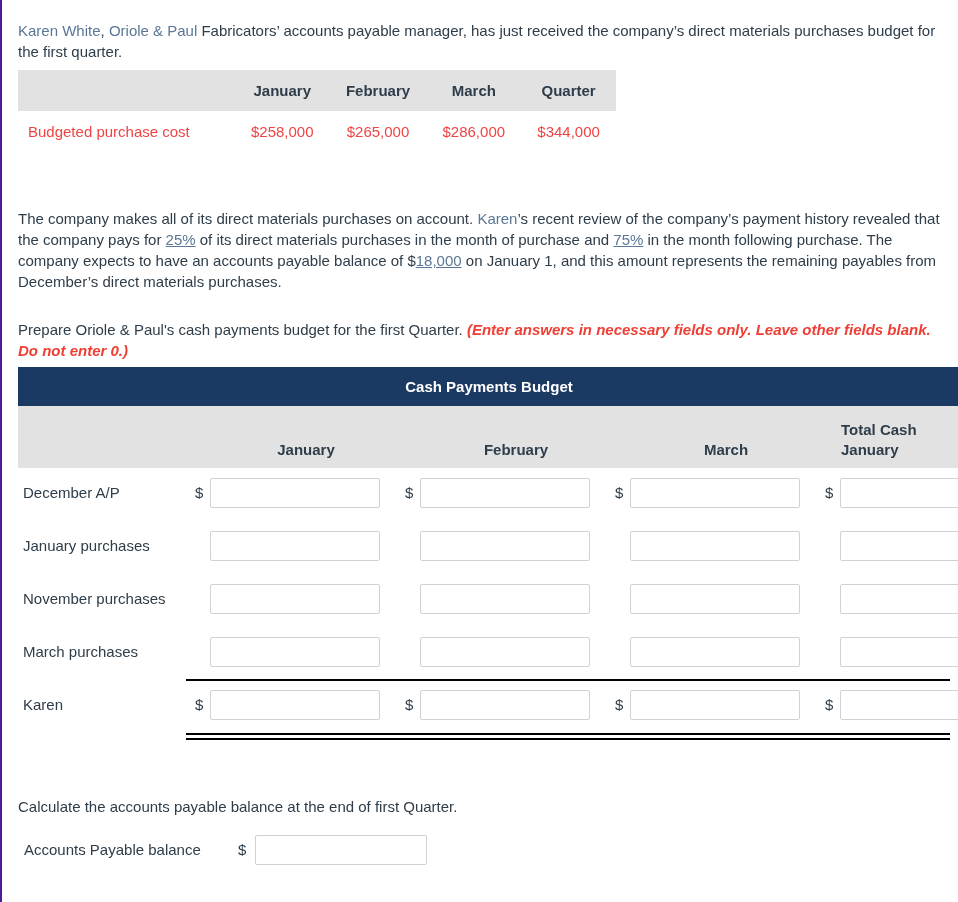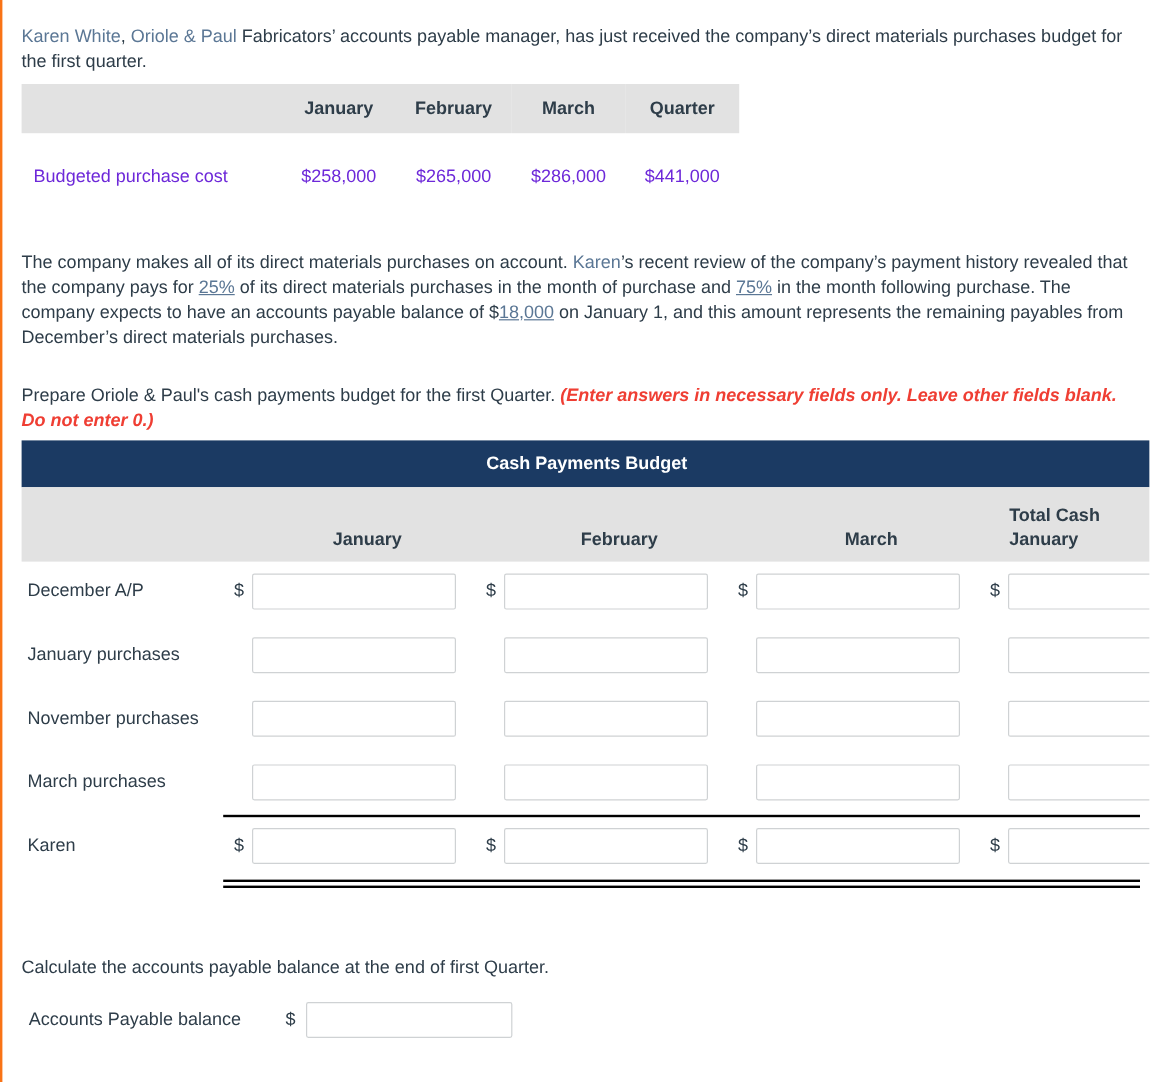--- a/index.html
+++ b/index.html
@@ -12,21 +12,21 @@
     height: 902px;
     font-family: "Liberation Sans", sans-serif;
     color: #2e3d49;
     overflow: hidden;
     position: relative;
   }
   #page {
     position: relative;
     width: 958px;
     height: 902px;
-    border-left: 2px solid #f97316;
+    border-left: 2px solid #4c1d95;
     box-sizing: border-box;
     overflow: hidden;
   }
 
   
   .prose {
     font-size: 15px;
     line-height: 21px;
     color: #2e3d49;
     padding: 0 16px;
@@ -51,23 +51,23 @@
   #facts-table thead tr { background: #e2e2e2; }
   #facts-table th {
     font-weight: bold;
     text-align: center;
     padding: 12px 8px;
     color: #2e3d49;
     white-space: nowrap;
   }
   #facts-table th.rowhead { text-align: left; }
   #facts-table td {
-    padding: 28px 8px;
+    padding: 12px 8px;
     text-align: center;
-    color: #6d28d9;
+    color: #ef4444;
     white-space: nowrap;
   }
   #facts-table td.rowhead {
     text-align: left;
     padding-left: 10px;
   }
 
   #body-paragraph {
     position: absolute;
     left: 0; top: 193px;
@@ -239,21 +239,21 @@
         <th>March</th>
         <th>Quarter</th>
       </tr>
     </thead>
     <tbody>
       <tr>
         <td class="rowhead">Budgeted purchase cost</td>
         <td>$258,000</td>
         <td>$265,000</td>
         <td>$286,000</td>
-        <td>$441,000</td>
+        <td>$344,000</td>
       </tr>
     </tbody>
   </table>
 
   <p class="prose" id="body-paragraph"><span>The company makes all of its direct materials purchases on account. </span><span class="name-hl">Karen</span><span>’s recent review of the company’s payment history revealed that the company pays for </span><span class="num-hl">25%</span><span> of its direct materials purchases in the month of purchase and </span><span class="num-hl">75%</span><span> in the month following purchase. The company expects to have an accounts payable balance of $</span><span class="num-hl">18,000</span><span> on January 1, and this amount represents the remaining payables from December’s direct materials purchases.</span></p>
 
   <p class="prose" id="prepare-paragraph"><span>Prepare Oriole &amp; Paul's cash payments budget for the first Quarter. </span><span class="red-note">(Enter answers in necessary fields only. Leave other fields blank. Do not enter 0.)</span></p>
 
   <div id="budget">
 

